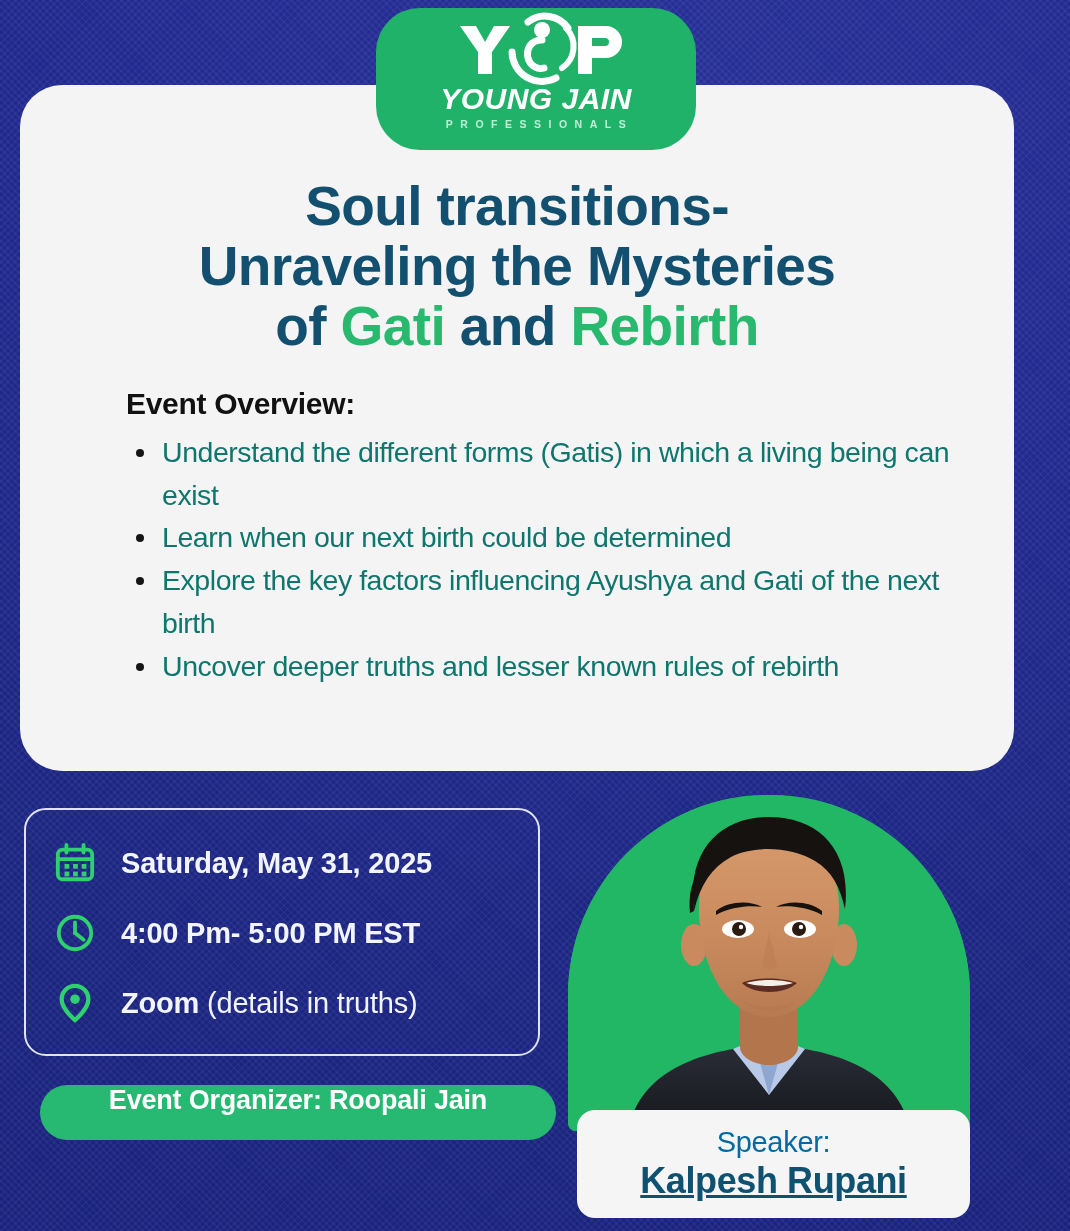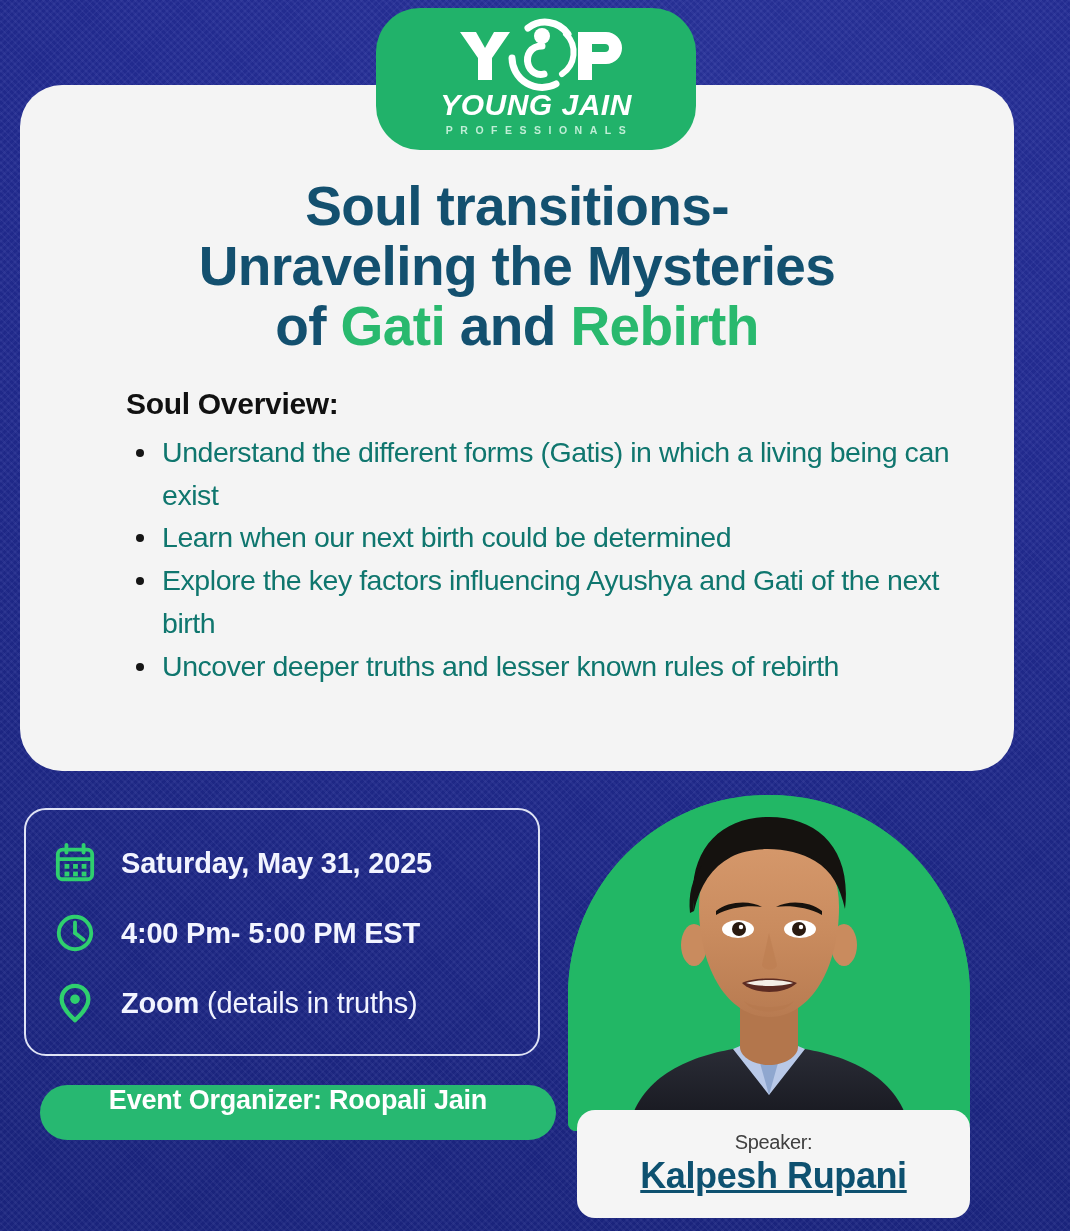--- a/index.html
+++ b/index.html
@@ -32,21 +32,21 @@
     top: 8px;
     width: 320px;
     height: 142px;
     background: #21b26a;
     border-radius: 44px;
     z-index: 5;
     display: flex;
     flex-direction: column;
     align-items: center;
     justify-content: flex-start;
-    padding-top: 6px;
+    padding-top: 0;
     box-sizing: border-box;
   }
   #logo-mark {
     position: relative;
     width: 240px;
     height: 82px;
     display: flex;
     align-items: center;
     justify-content: center;
   }
@@ -210,22 +210,22 @@
     height: 108px;
     background: #f5f5f5;
     border-radius: 18px;
     z-index: 4;
     display: flex;
     flex-direction: column;
     align-items: center;
     justify-content: center;
   }
   #speaker-label {
-    color: #404040;
-    font-size: 20px;
+    color: #0369a1;
+    font-size: 29px;
     line-height: 1.05;
     letter-spacing: -0.3px;
   }
   #speaker-name {
     color: #0e5170;
     font-size: 36px;
     font-weight: bold;
     line-height: 1.1;
     margin-top: 3px;
     letter-spacing: -0.4px;
@@ -258,21 +258,21 @@
   </div>
 
   <div id="main-card">
 
     <h1 id="event-title">
       <span>Soul transitions-</span><br>
       <span>Unraveling the Mysteries</span><br>
       <span>of </span><span class="accent">Gati</span><span> and </span><span class="accent">Rebirth</span>
     </h1>
 
-    <div id="overview-heading">Soul Overview:</div>
+    <div id="overview-heading">Event Overview:</div>
 
     <ul id="overview-list">
       <li>Understand the different forms (Gatis) in which a living being can exist</li>
       <li>Learn when our next birth could be determined</li>
       <li>Explore the key factors influencing Ayushya and Gati of the next birth</li>
       <li>Uncover deeper truths and lesser known rules of rebirth</li>
     </ul>
   </div>
 
   <div id="details-box">

